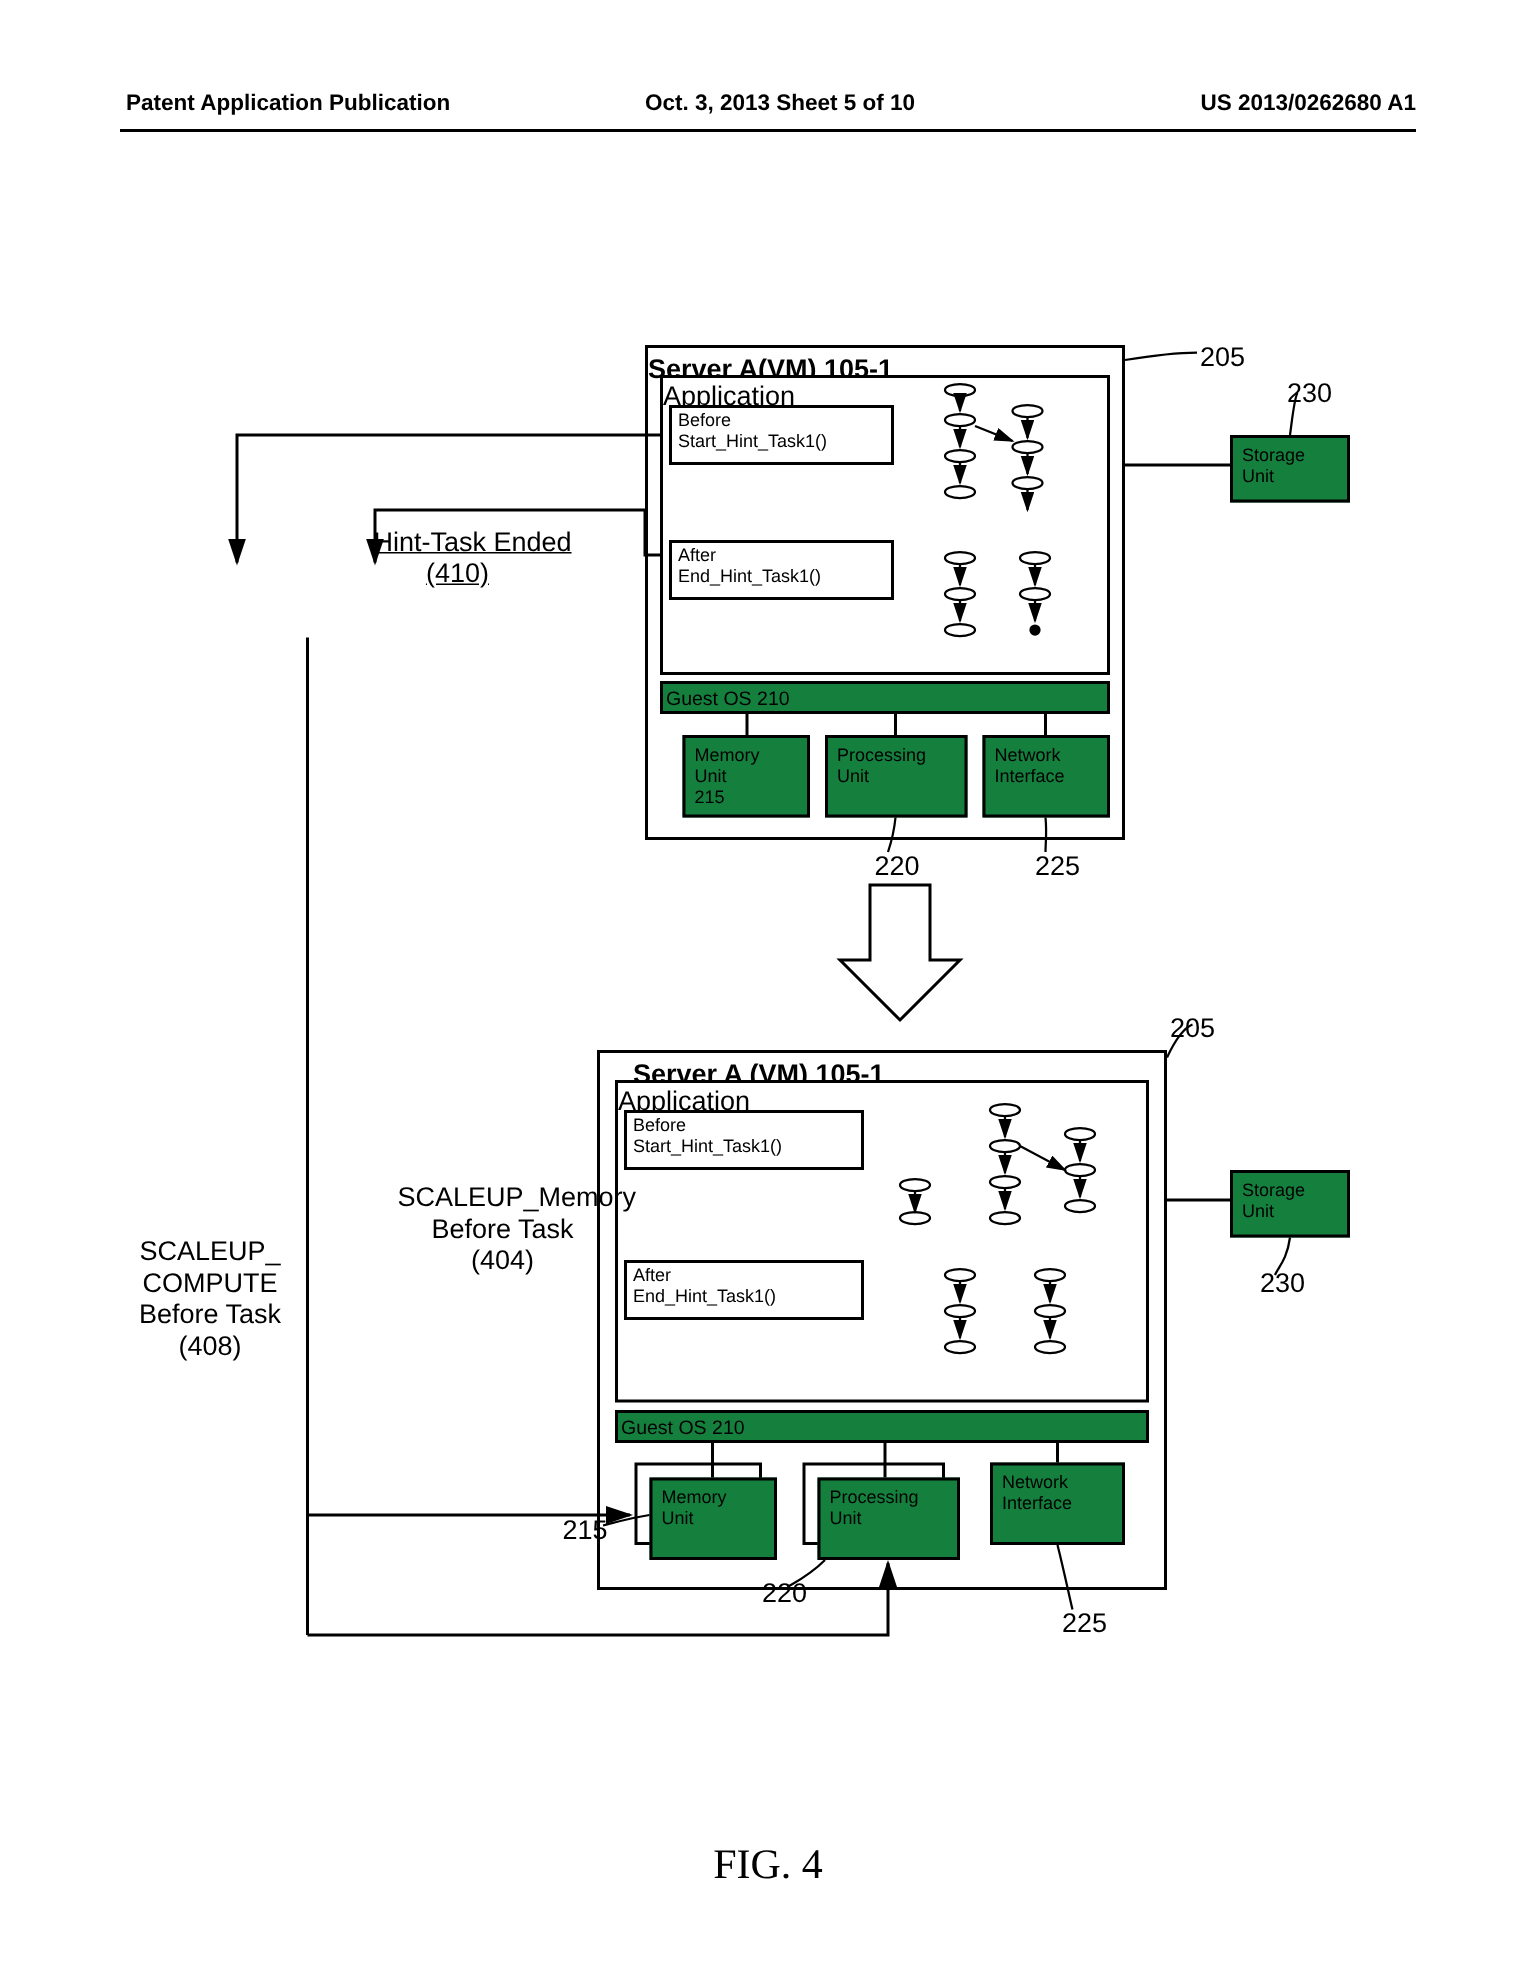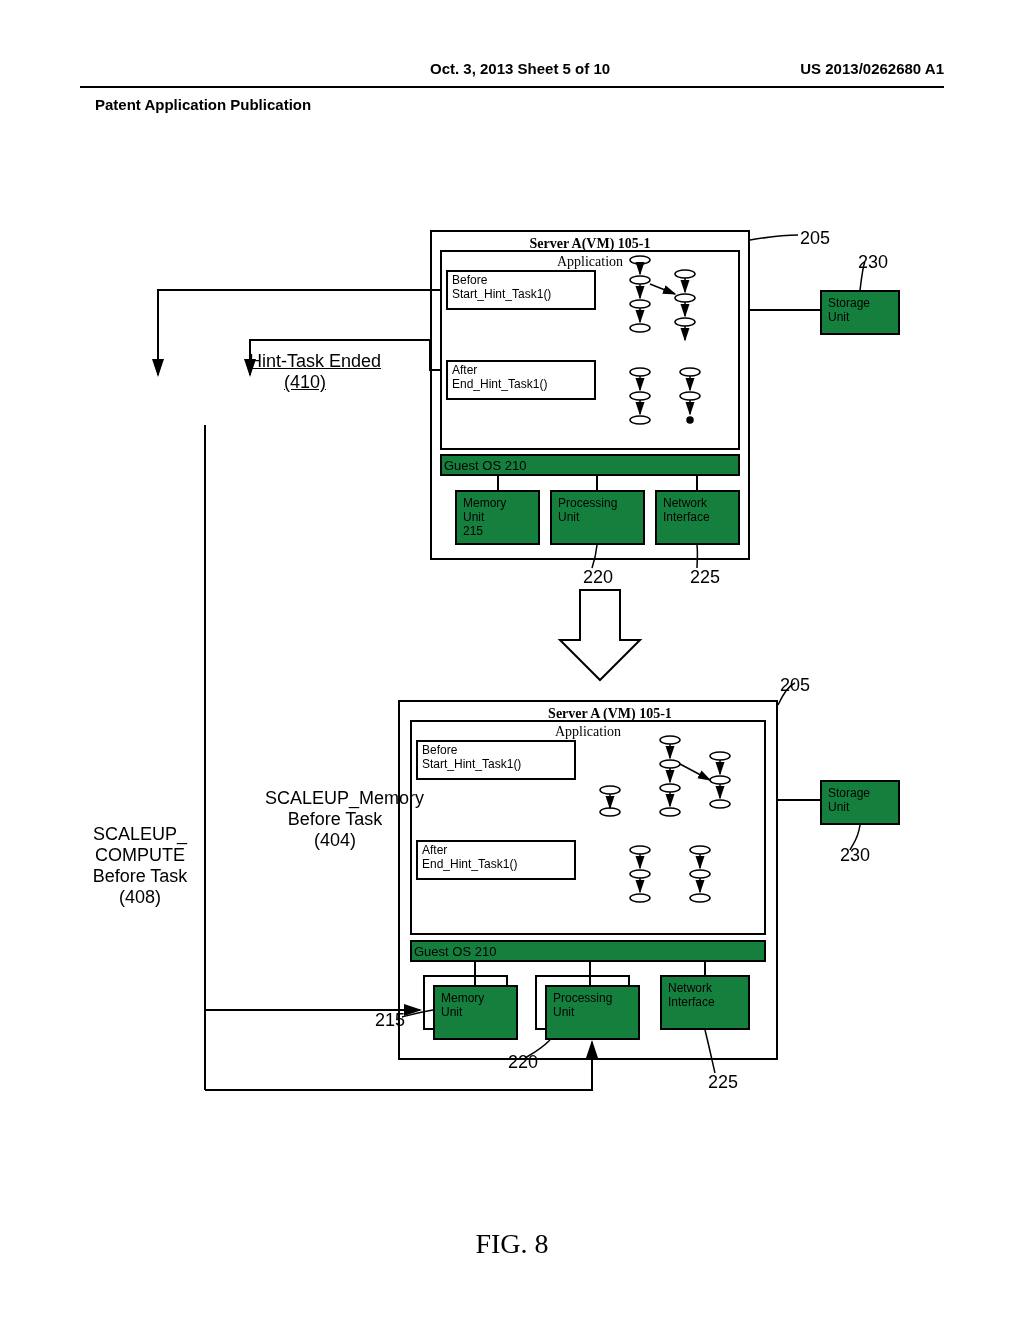--- a/index.html
+++ b/index.html
@@ -21,21 +21,21 @@
     position: absolute;
     top: 46px; left: 0; right: 0;
     border-top: 2px solid #000;
   }
   .hdr {
     position: absolute;
     top: 20px;
     font-size: 15px;
     font-weight: bold;
   }
-  #hdr-left { left: 15px; margin-top: 36px; }
+  #hdr-left { left: 4px; }
   #hdr-mid  { left: 350px; }
   #hdr-right{ right: 0; }
 
   .box {
     position: absolute;
     border: 2px solid #000;
     background: #15803d;
     font-size: 13px;
     padding: 4px 6px;
   }
@@ -45,25 +45,23 @@
     background: #fff;
   }
   .label {
     position: absolute;
     font-size: 18px;
     text-align: center;
     white-space: pre;
   }
   .title-inside {
     position: absolute;
-    font-size: 14px;
+    font-size: 18px;
     font-weight: bold;
     width: 100%;
-    text-align: center;
-    font-family: Liberation Serif, serif;
   }
   .appbox-label {
     position: absolute;
     font-size: 12px;
     text-align: left;
     white-space: pre;
   }
   svg.wires {
     position: absolute;
     left: 0; top: 0;
@@ -163,21 +161,21 @@
 COMPUTE
 Before Task
 (408)</div>
 
   <div class="label" style="left:700px; top:635px;">205</div>
   <div class="label" style="left:760px; top:805px;">230</div>
   <div class="label" style="left:295px; top:970px;">215</div>
   <div class="label" style="left:428px; top:1012px;">220</div>
   <div class="label" style="left:628px; top:1032px;">225</div>
 
-  <div class="fig">FIG. 8</div>
+  <div class="fig">FIG. 4</div>
 
   <svg class="wires">
     <defs>
       <marker id="arrow" markerWidth="10" markerHeight="10" refX="8" refY="3" orient="auto">
         <path d="M0,0 L0,6 L9,3 z" fill="#000"></path>
       </marker>
     </defs>
 
     <path d="M360,250 L78,250 L78,335" stroke="#000" stroke-width="2" fill="none" marker-end="url(#arrow)"></path>
 

